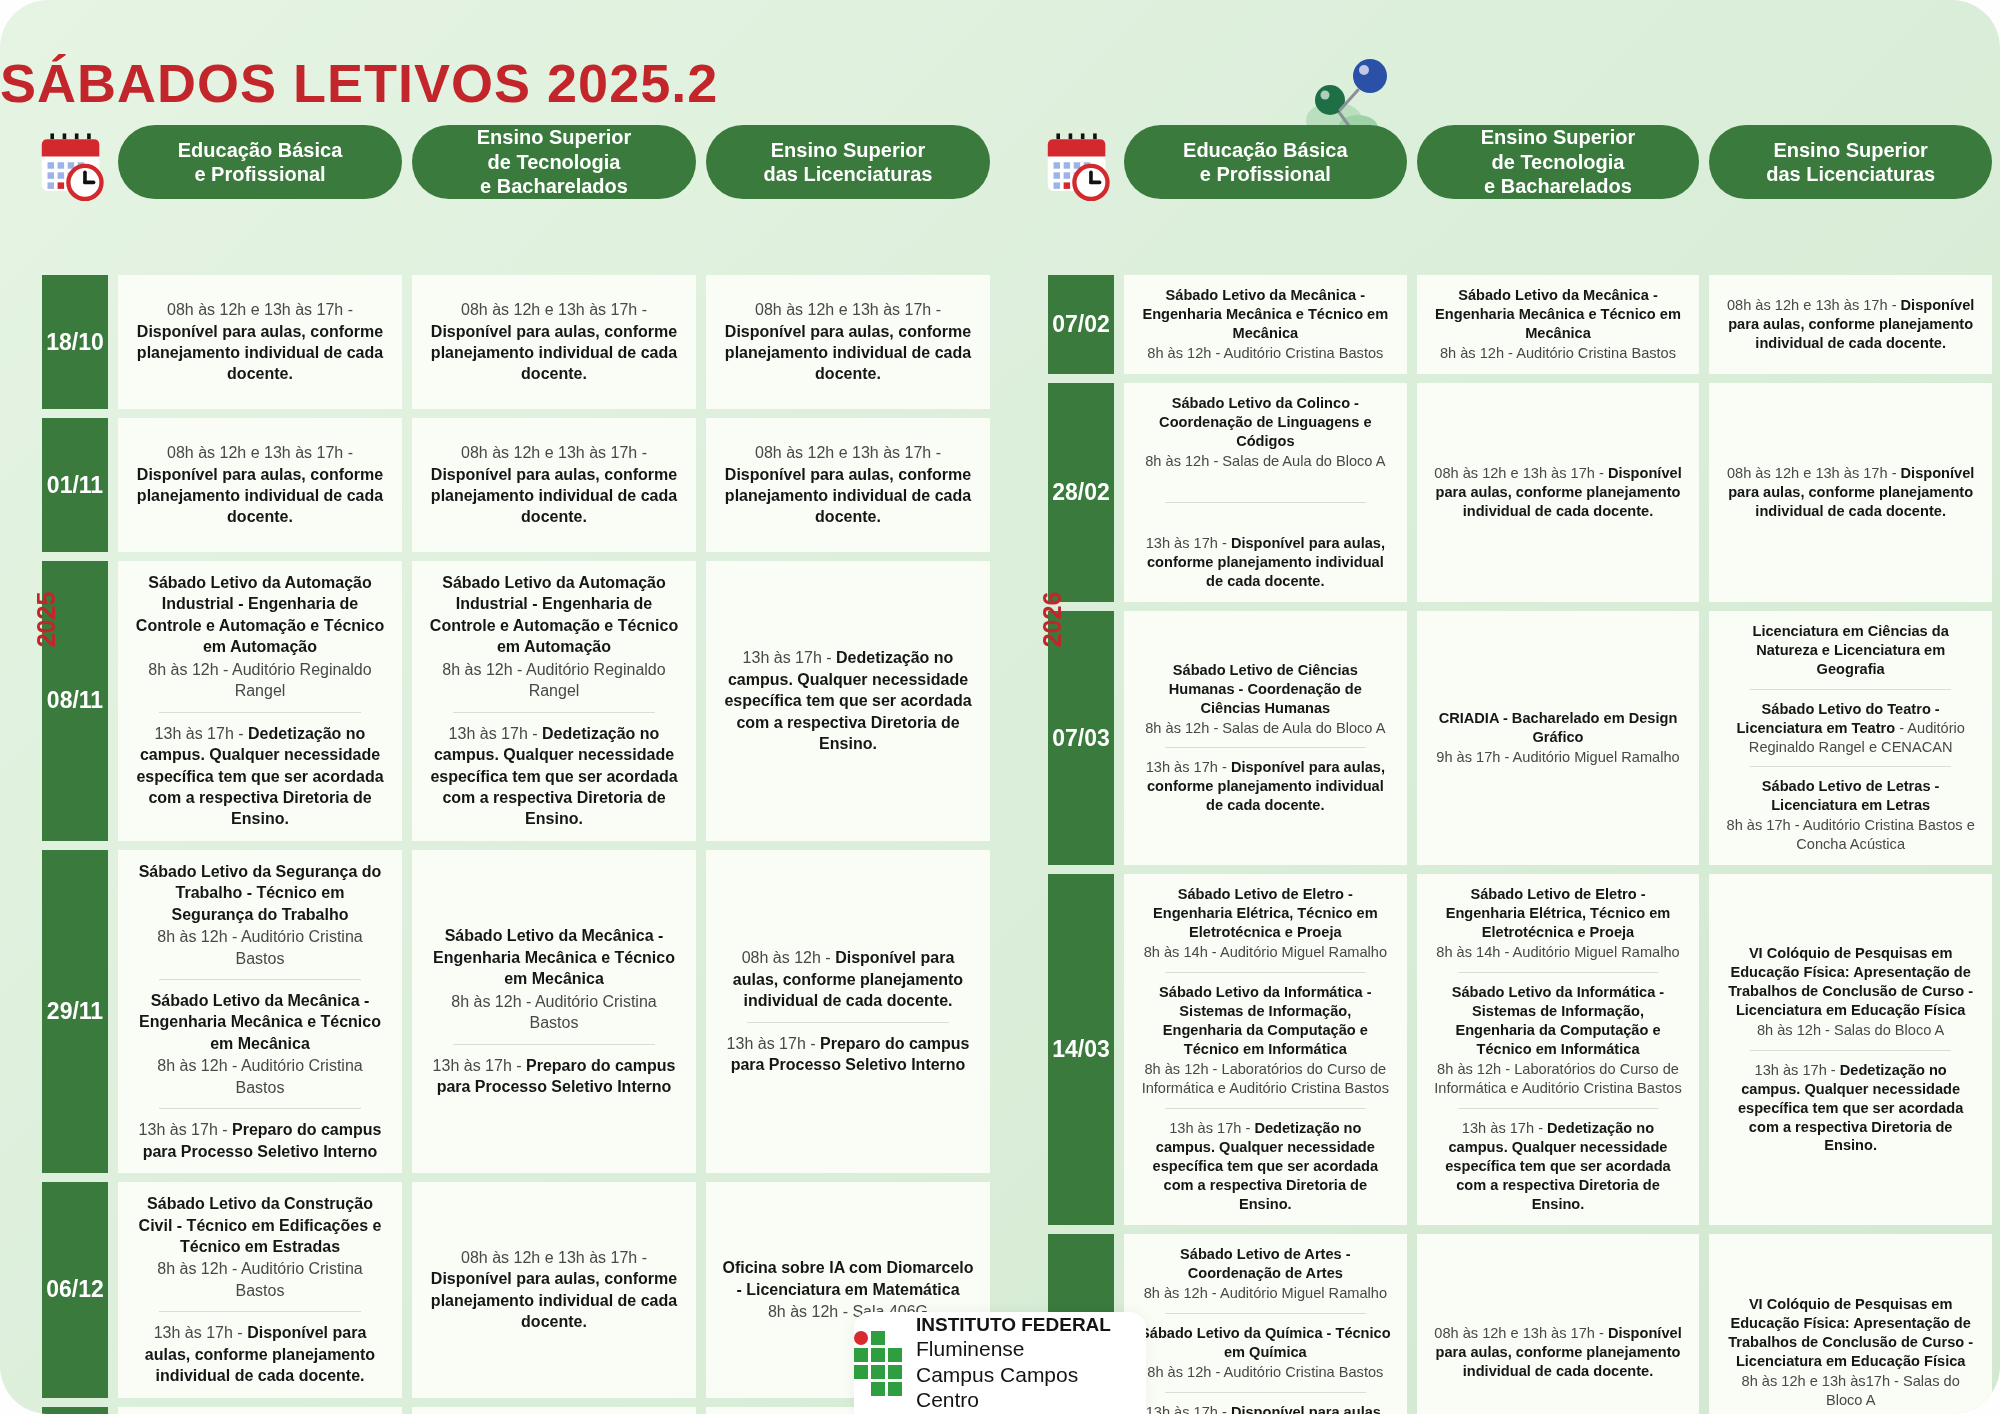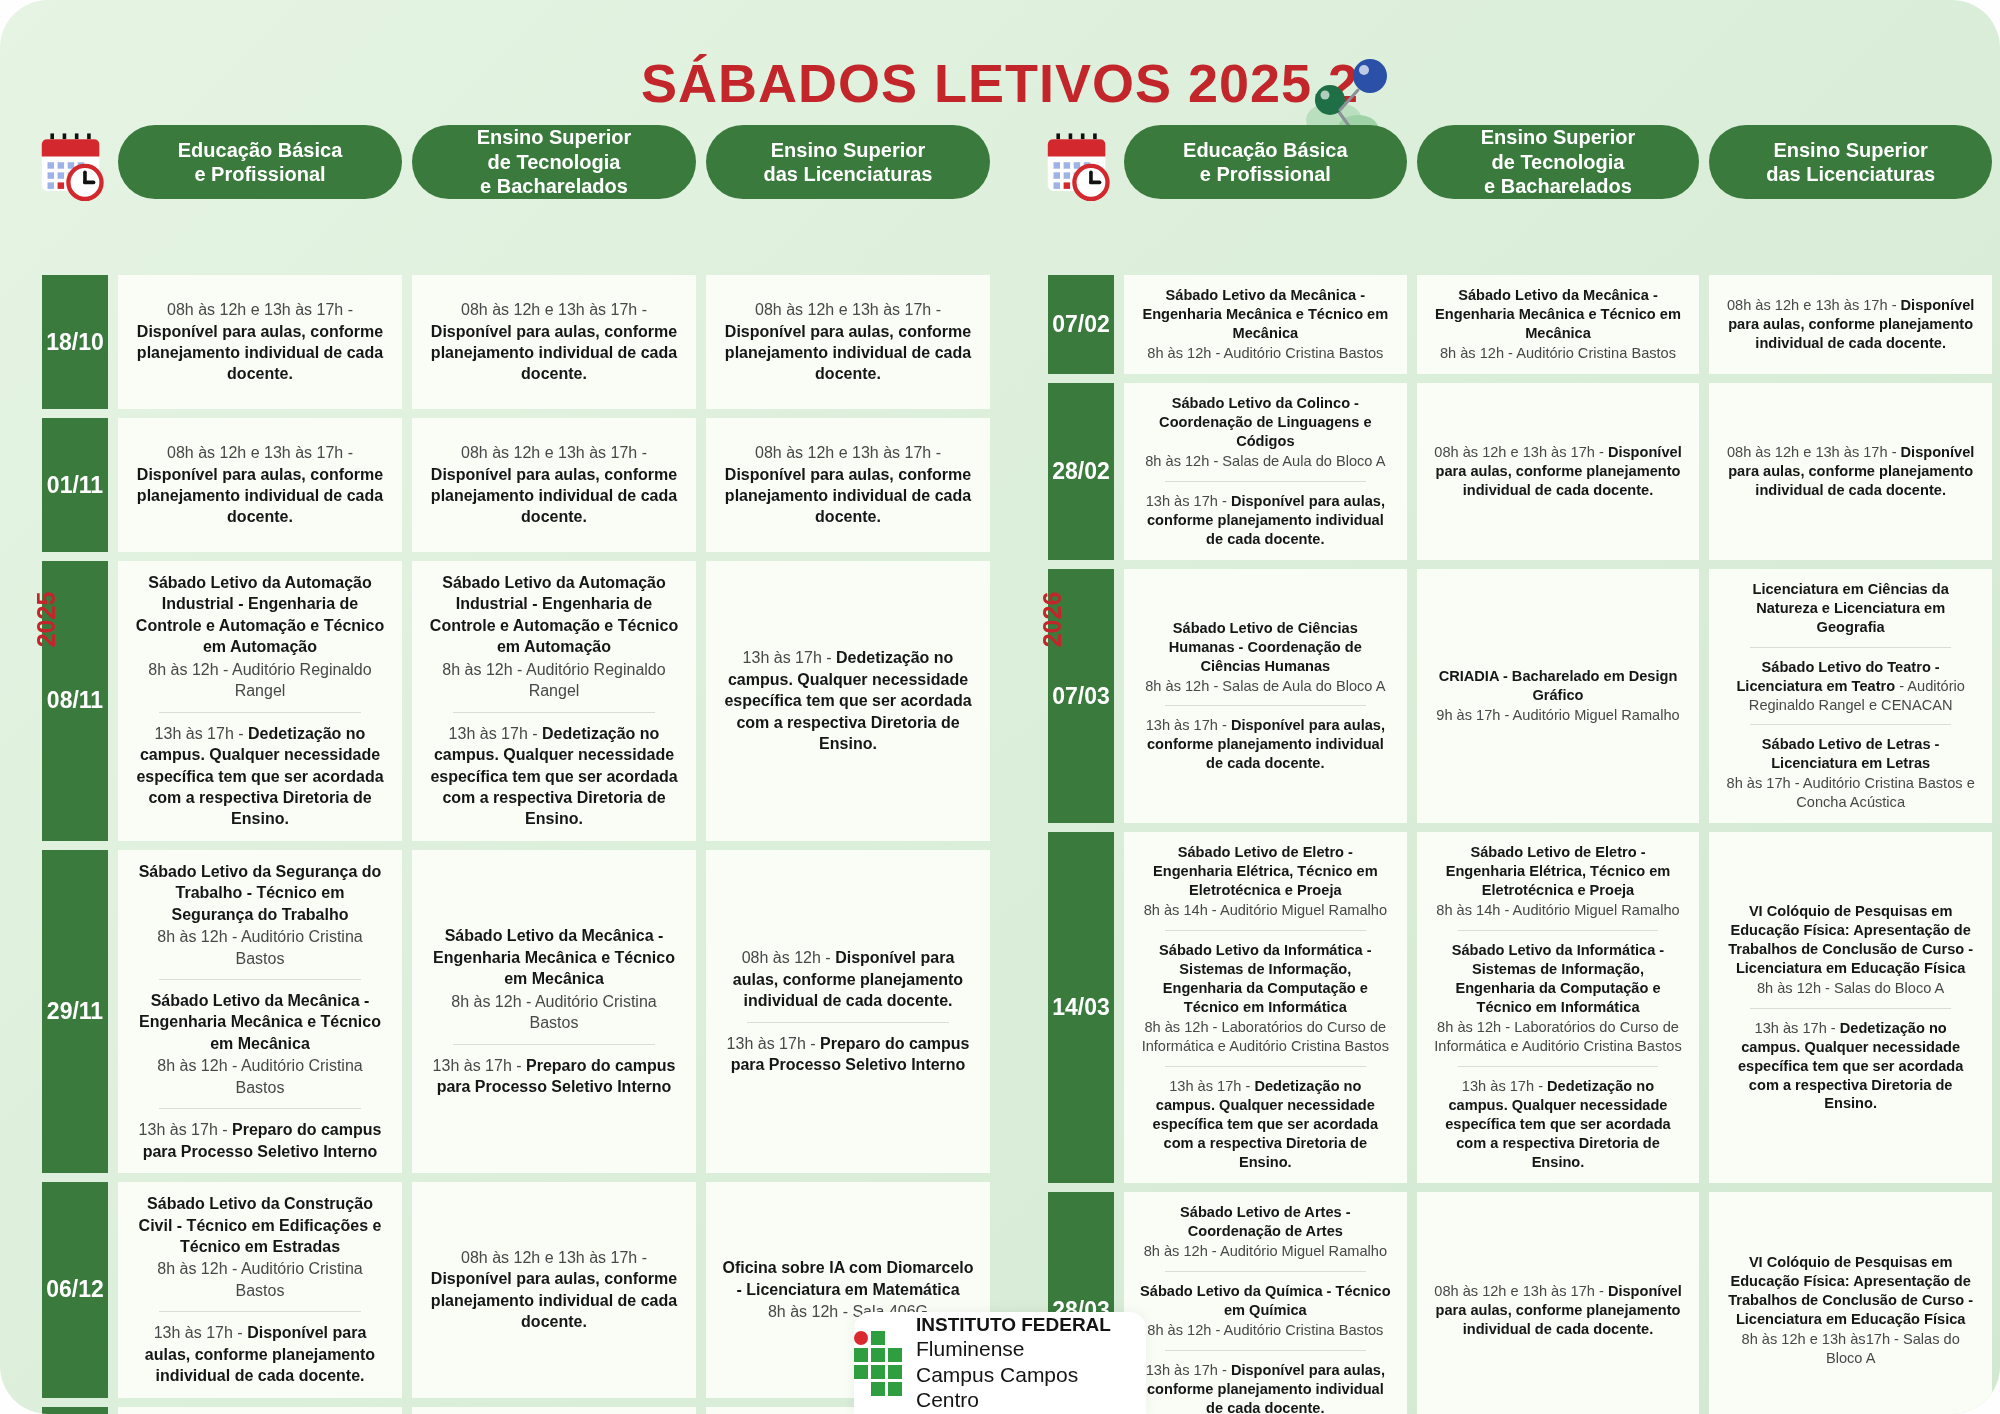--- a/index.html
+++ b/index.html
@@ -4,21 +4,21 @@
 <style>
   :root{
     --red:#c2262b; --green:#3a7a3d; --bg:#dcefdb; --cellbg:#fafdf6;
     --logo-green:#2f9e41; --logo-red:#d92b2f; --pin-blue:#2b50a8; --pin-green:#1e6f46;
   }
   *{box-sizing:border-box;margin:0;padding:0}
   html,body{width:2000px;height:1414px;background:#fdfefd;font-family:"Liberation Sans",sans-serif;}
   .page{position:relative;width:2000px;height:1414px;border-radius:48px;overflow:hidden;
         background:linear-gradient(135deg,#e6f4e3 0%,var(--bg) 45%,#d2e8d0 100%);}
   
-  .title{position:absolute;top:52px;left:0;width:100%;text-align:center;
+  .title{position:absolute;top:52px;left:0;width:100%;text-align:left;
          font-size:54px;font-weight:800;letter-spacing:1px;color:var(--red);}
   .pins{position:absolute;left:1292px;top:48px;width:120px;height:100px;}
   
   .half{position:absolute;top:125px;}
   .half.l{left:42px;width:948px;}
   .half.r{left:1048px;width:944px;}
   .year{position:absolute;left:-46px;top:480px;width:100px;text-align:center;
         transform:rotate(-90deg);font-size:25px;font-weight:bold;color:var(--red);}
   .tgrid{display:grid;grid-template-columns:66px 1fr 1fr 1fr;column-gap:10px;}
   .head .pill{height:74px;background:var(--green);border-radius:38px;color:#fff;
@@ -276,21 +276,21 @@
             <p><span class="s-b">Sábado Letivo da Mecânica - Engenharia Mecânica e Técnico em Mecânica</span></p>
             <p><span class="s-n">8h às 12h - Auditório Cristina Bastos</span></p>
           </div>
         </div>
         <div class="cell" style="min-height: 82px;">
           <div class="block">
             <p><span class="s-n">08h às 12h e 13h às 17h - </span><span class="s-b">Disponível para aulas, conforme planejamento individual de cada docente.</span></p>
           </div>
         </div>
         <div class="date" style="min-height: 130px;">28/02</div>
-        <div class="cell" style="min-height: 130px;">
+        <div class="cell" style="min-height: 130px; gap: 21px;">
           <div class="block">
             <p><span class="s-b">Sábado Letivo da Colinco - Coordenação de Linguagens e Códigos</span></p>
             <p><span class="s-n">8h às 12h - Salas de Aula do Bloco A</span></p>
           </div>
           <div class="sep"></div>
           <div class="block">
             <p><span class="s-n">13h às 17h - </span><span class="s-b">Disponível para aulas, conforme planejamento individual de cada docente.</span></p>
           </div>
         </div>
         <div class="cell" style="min-height: 130px;">

